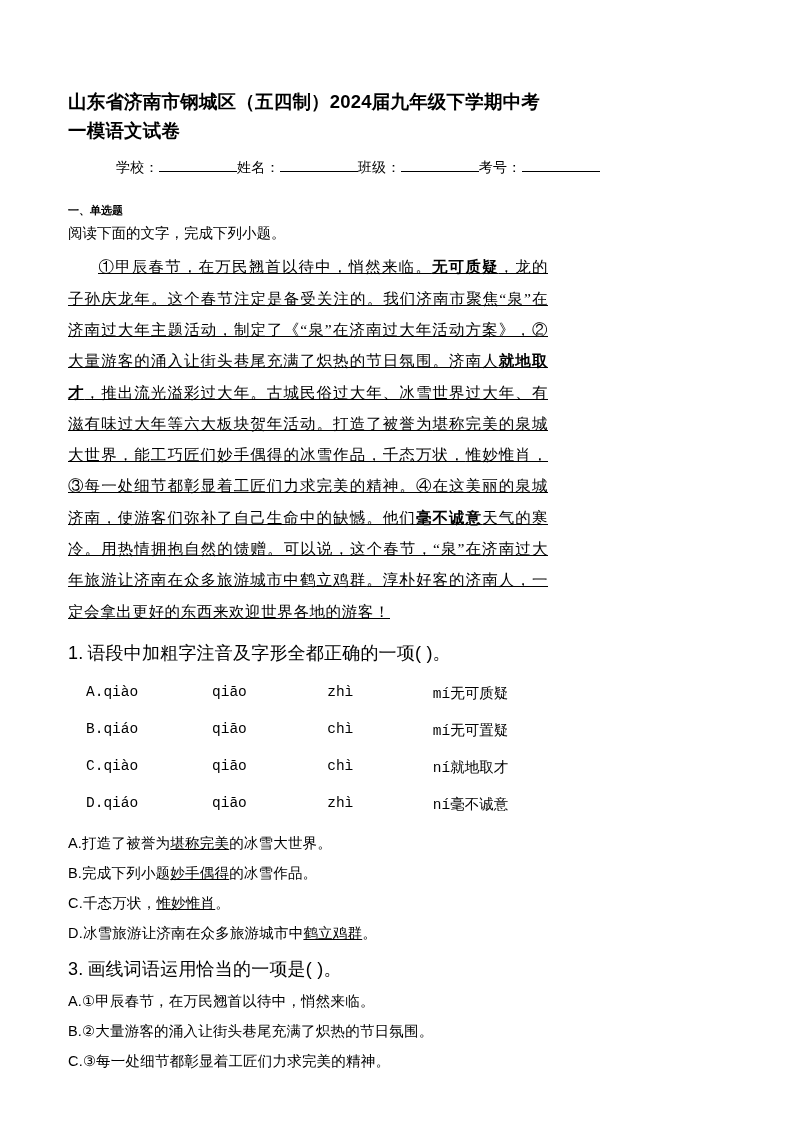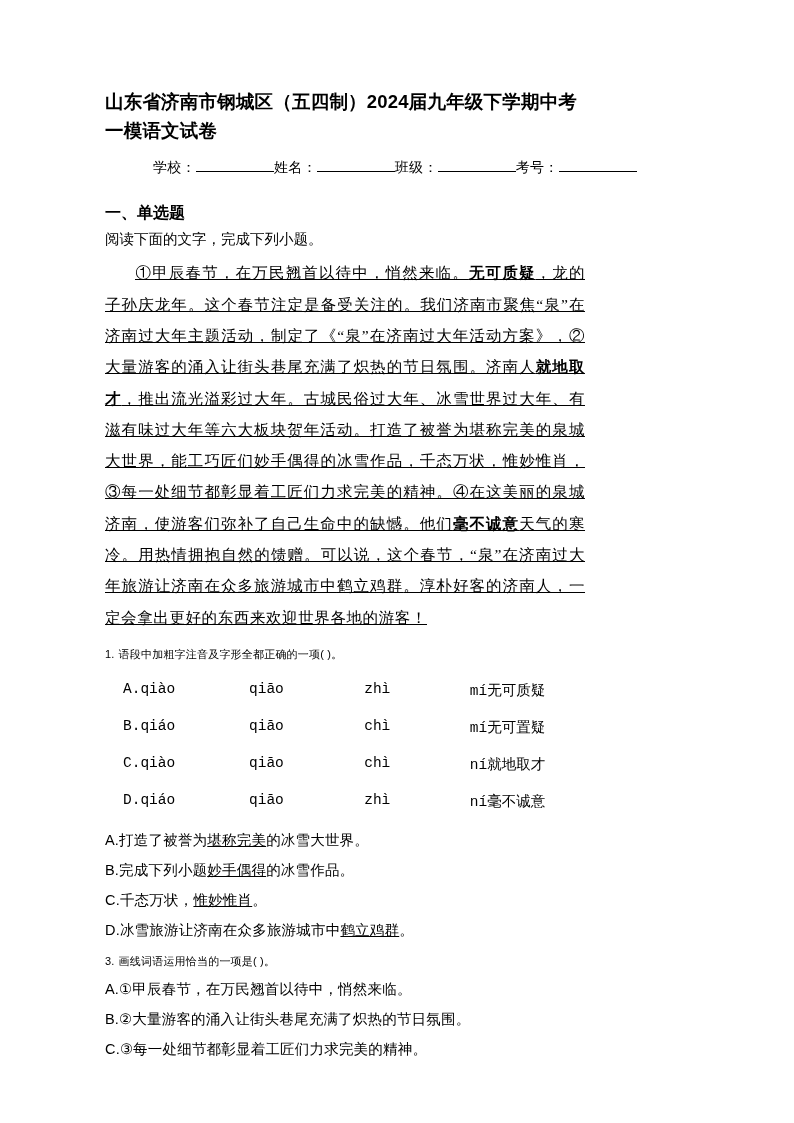--- a/index.html
+++ b/index.html
@@ -12,21 +12,20 @@
     height: 1123px;
     font-family: "Liberation Serif", "DejaVu Serif", serif;
     color: #000000;
     position: relative;
   }
   .page {
     box-sizing: border-box;
     width: 644px;
     min-height: 1123px;
     padding: 88px 96px 40px 68px;
-    margin-left: 37px;
   }
   .doc-title {
     font-family: "Liberation Sans", sans-serif;
     font-weight: bold;
     font-size: 18.5px;
     line-height: 1.55;
     margin: 0 0 14px 0;
     letter-spacing: 0.2px;
   }
   .id-line {
@@ -39,21 +38,21 @@
   }
   .id-line .blank {
     display: inline-block;
     border-bottom: 1px solid #000;
     width: 78px;
     vertical-align: baseline;
   }
   .section-title {
     font-family: "Liberation Sans", sans-serif;
     font-weight: bold;
-    font-size: 16px;
+    font-size: 11px;
     margin: 0 0 6px 0;
   }
   .lead {
     font-family: "Liberation Sans", sans-serif;
     font-size: 14.5px;
     margin: 0 0 8px 0;
   }
   .passage {
     font-family: "Liberation Serif", "DejaVu Serif", serif;
     font-size: 15.5px;
@@ -63,21 +62,21 @@
     margin: 0 0 12px 0;
     text-indent: 0;
     letter-spacing: 0.6px;
     text-decoration: underline;
   }
   .passage .indent { display: inline-block; width: 30px; }
   .b { font-weight: bold; }
   .u { text-decoration: underline; }
   .q-line {
     font-family: "Liberation Sans", sans-serif;
-    font-size: 11px;
+    font-size: 18px;
     margin: 14px 0 10px 0;
     letter-spacing: 0.2px;
   }
   .q-line .qnum { margin-right: 4px; }
   .opt-table {
     width: 100%;
     border-collapse: collapse;
     font-family: Liberation Mono, monospace;
     font-size: 14.5px;
     margin: 2px 0 6px 0;

